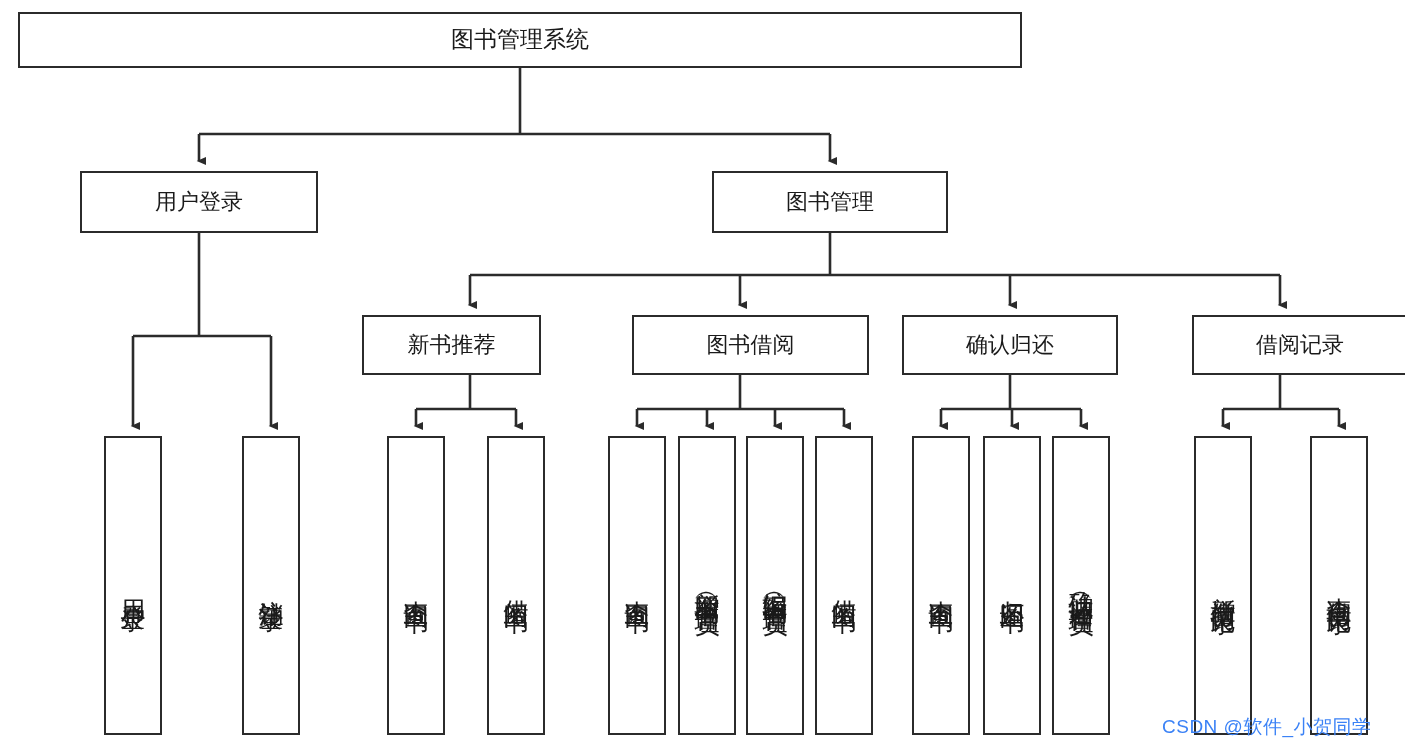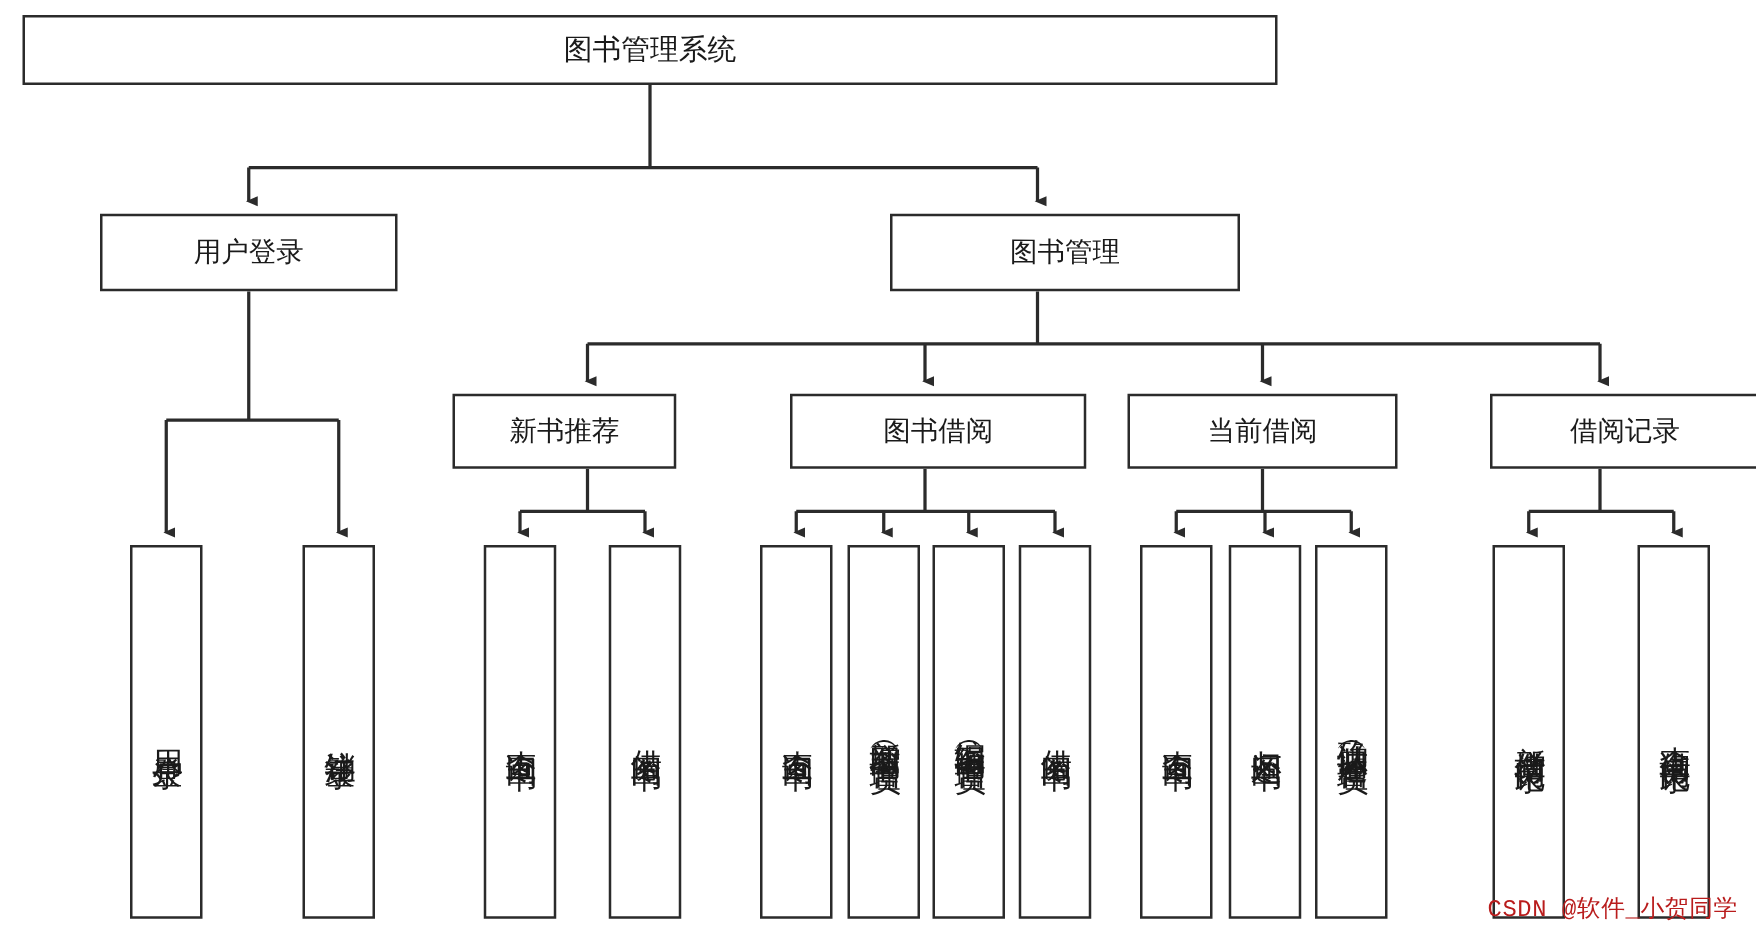--- a/index.html
+++ b/index.html
@@ -112,31 +112,31 @@
         <path d="M1339,409 L1339,426" marker-end="url(#arrow)"></path>
       </g>
   </svg>
   <div id="nodes-layer">
       <div class="node horizontal root" style="left: 18px; top: 12px; width: 1004px; height: 56px;">
         <div class="label">图书管理系统</div>
       </div>
       <div class="node horizontal" style="left: 80px; top: 171px; width: 238px; height: 62px;">
         <div class="label">用户登录</div>
       </div>
-      <div class="node horizontal" style="left: 712px; top: 171px; width: 280px; height: 62px;">
+      <div class="node horizontal" style="left: 712px; top: 171px; width: 236px; height: 62px;">
         <div class="label">图书管理</div>
       </div>
       <div class="node horizontal" style="left: 362px; top: 315px; width: 179px; height: 60px;">
         <div class="label">新书推荐</div>
       </div>
       <div class="node horizontal" style="left: 632px; top: 315px; width: 237px; height: 60px;">
         <div class="label">图书借阅</div>
       </div>
       <div class="node horizontal" style="left: 902px; top: 315px; width: 216px; height: 60px;">
-        <div class="label">当前借阅</div>
+        <div class="label">确认归还</div>
       </div>
       <div class="node horizontal" style="left: 1192px; top: 315px; width: 216px; height: 60px;">
         <div class="label">借阅记录</div>
       </div>
       <div class="node vertical" style="left: 104px; top: 436px; width: 58px; height: 299px;">
         <div class="label" style="font-size: 25px; letter-spacing: 3px;">用户登录</div>
       </div>
       <div class="node vertical" style="left: 242px; top: 436px; width: 58px; height: 299px;">
         <div class="label" style="font-size: 25px; letter-spacing: 3px;">注销登录</div>
       </div>
@@ -167,14 +167,14 @@
       <div class="node vertical" style="left: 1052px; top: 436px; width: 58px; height: 299px;">
         <div class="label" style="font-size: 25px; letter-spacing: 3px;">确认归还（管理员）</div>
       </div>
       <div class="node vertical" style="left: 1194px; top: 436px; width: 58px; height: 299px;">
         <div class="label" style="font-size: 25px; letter-spacing: 3px;">新增借阅记录</div>
       </div>
       <div class="node vertical" style="left: 1310px; top: 436px; width: 58px; height: 299px;">
         <div class="label" style="font-size: 25px; letter-spacing: 3px;">查询借阅记录</div>
       </div>
     </div>
-  <div class="watermark" style="left: 1190px; top: 714px; color: #b91c1c; font-family: Liberation Mono, monospace;">CSDN @软件_小贺同学</div>
+  <div class="watermark" style="left: 1162px; top: 714px; color: #3b82f6;">CSDN @软件_小贺同学</div>
 </div>
 
 </body></html>

